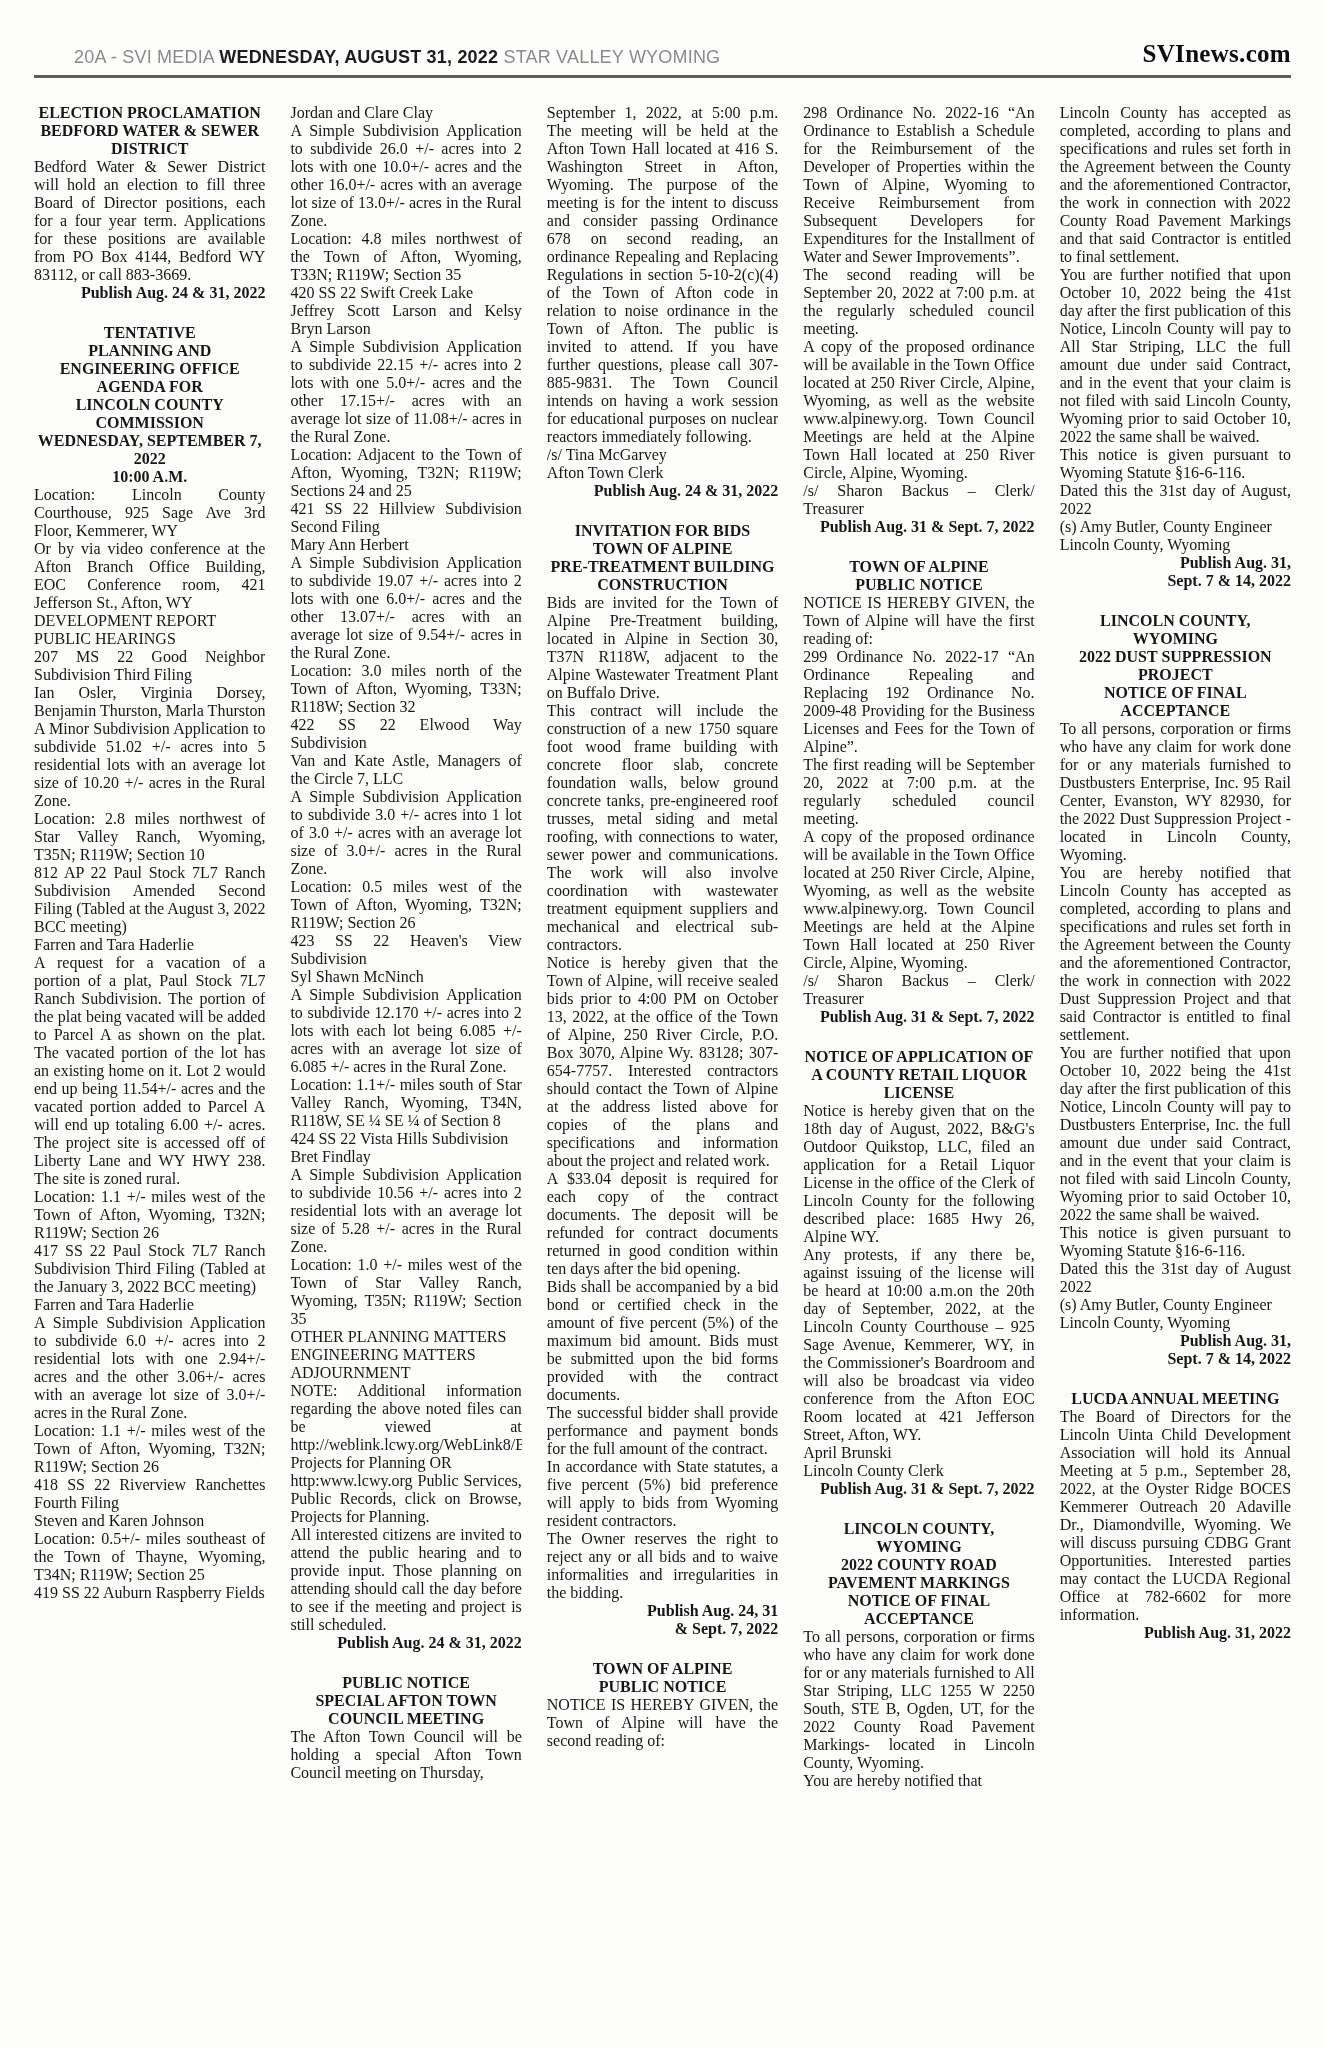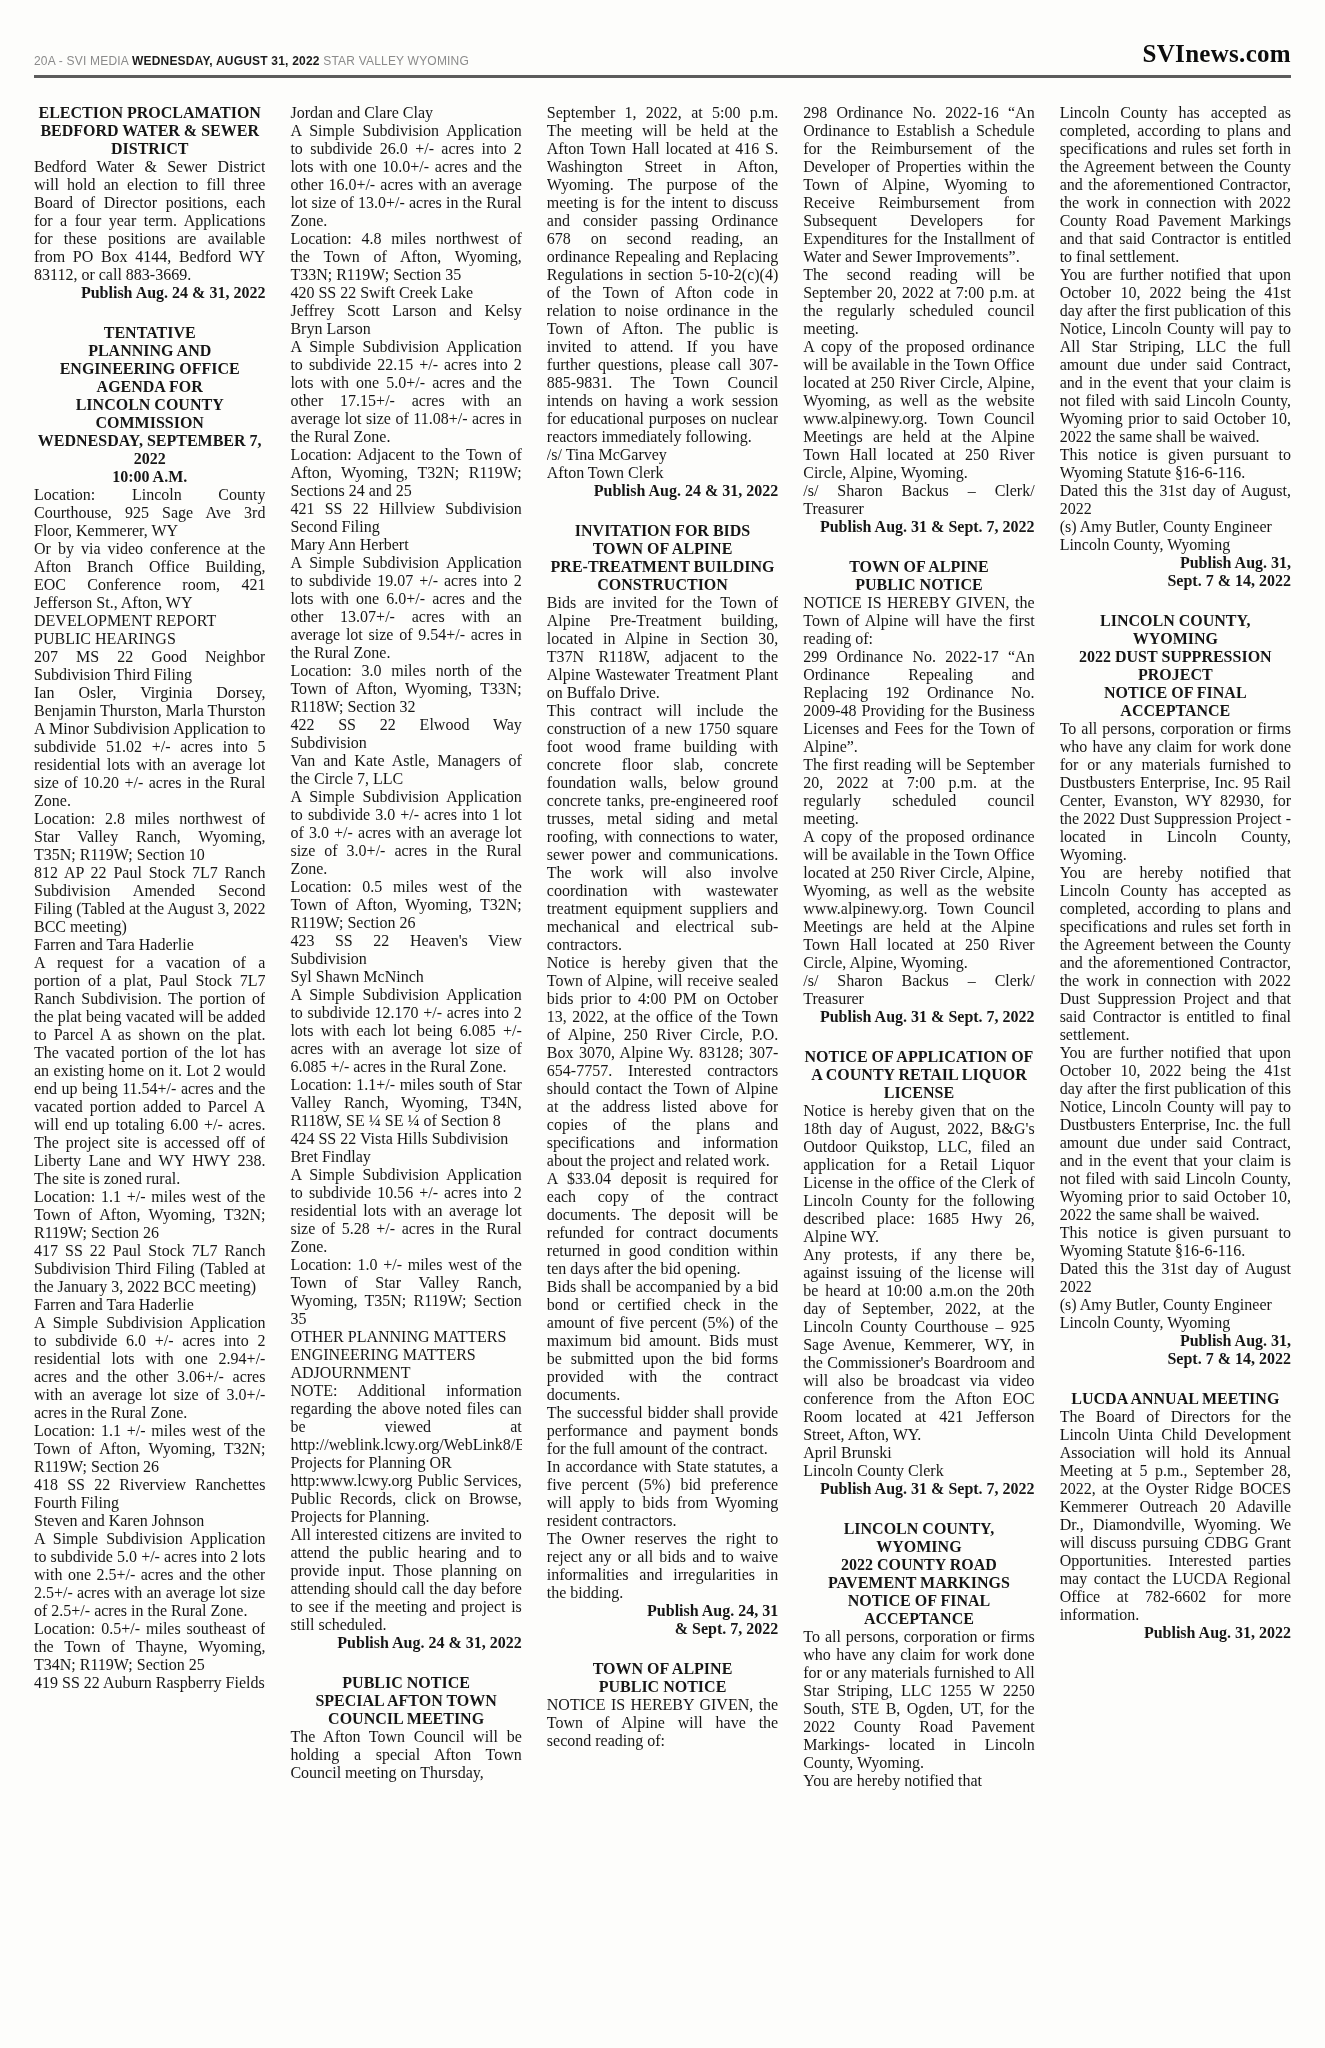--- a/index.html
+++ b/index.html
@@ -18,24 +18,25 @@
     overflow: hidden;
   }
   header.masthead {
     display: flex;
     justify-content: space-between;
     align-items: flex-end;
     padding-top: 40px;
   }
   .h-left {
     font-family: "Liberation Sans", sans-serif;
-    font-size: 12px;
+    font-size: 18px;
     color: #8a8a8a;
     letter-spacing: 0.2px;
     white-space: nowrap;
+    margin-left: 40px;
   }
   .h-left .date {
     color: #1c1c1c;
     font-weight: bold;
   }
   .h-right {
     font-family: "Liberation Serif", serif;
     font-weight: bold;
     font-size: 25px;
     color: #0d0d0d;
@@ -118,21 +119,20 @@
         <p class="body">812 AP 22 Paul Stock 7L7 Ranch Subdivision Amended Second Filing (Tabled at the August 3, 2022 BCC meeting)</p>
         <p class="body">Farren and Tara Haderlie</p>
         <p class="body">A request for a vacation of a portion of a plat, Paul Stock 7L7 Ranch Subdivision. The portion of the plat being vacated will be added to Parcel A as shown on the plat. The vacated portion of the lot has an existing home on it. Lot 2 would end up being 11.54+/- acres and the vacated portion added to Parcel A will end up totaling 6.00 +/- acres. The project site is accessed off of Liberty Lane and WY HWY 238. The site is zoned rural.</p>
         <p class="body">Location: 1.1 +/- miles west of the Town of Afton, Wyoming, T32N; R119W; Section 26</p>
         <p class="body">417 SS 22 Paul Stock 7L7 Ranch Subdivision Third Filing (Tabled at the January 3, 2022 BCC meeting)</p>
         <p class="body">Farren and Tara Haderlie</p>
         <p class="body">A Simple Subdivision Application to subdivide 6.0 +/- acres into 2 residential lots with one 2.94+/- acres and the other 3.06+/- acres with an average lot size of 3.0+/- acres in the Rural Zone.</p>
         <p class="body">Location: 1.1 +/- miles west of the Town of Afton, Wyoming, T32N; R119W; Section 26</p>
         <p class="body">418 SS 22 Riverview Ranchettes Fourth Filing</p>
         <p class="body">Steven and Karen Johnson</p>
-        <p class="body">A Simple Subdivision Application to subdivide 5.0 +/- acres into 2 lots with one 2.5+/- acres and the other 2.5+/- acres with an average lot size of 2.5+/- acres in the Rural Zone.</p>
         <p class="body">Location: 0.5+/- miles southeast of the Town of Thayne, Wyoming, T34N; R119W; Section 25</p>
         <p class="body">419 SS 22 Auburn Raspberry Fields</p>
       </div>
       <div class="col">
         <p class="body">Jordan and Clare Clay</p>
         <p class="body">A Simple Subdivision Application to subdivide 26.0 +/- acres into 2 lots with one 10.0+/- acres and the other 16.0+/- acres with an average lot size of 13.0+/- acres in the Rural Zone.</p>
         <p class="body">Location: 4.8 miles northwest of the Town of Afton, Wyoming, T33N; R119W; Section 35</p>
         <p class="body">420 SS 22 Swift Creek Lake</p>
         <p class="body">Jeffrey Scott Larson and Kelsy Bryn Larson</p>
         <p class="body">A Simple Subdivision Application to subdivide 22.15 +/- acres into 2 lots with one 5.0+/- acres and the other 17.15+/- acres with an average lot size of 11.08+/- acres in the Rural Zone.</p>

